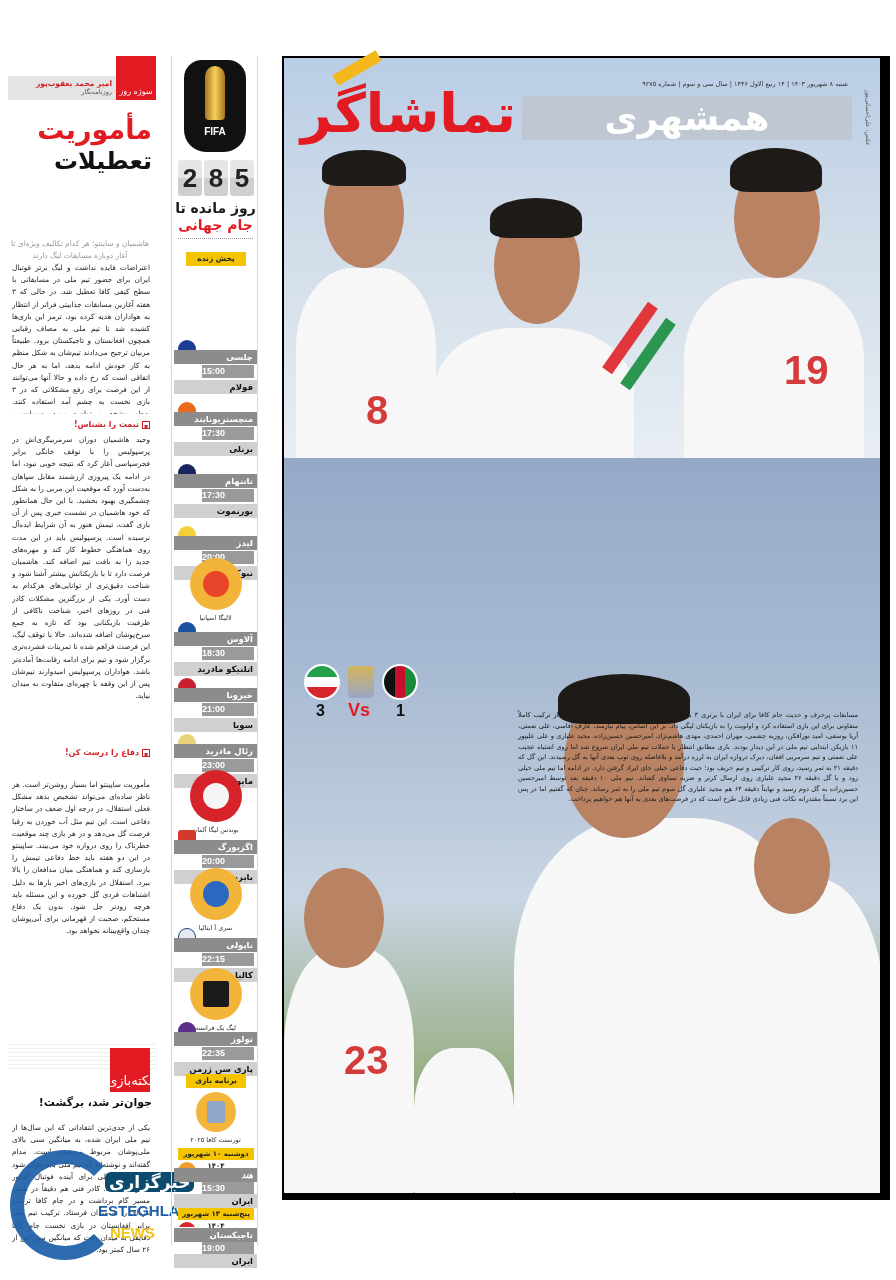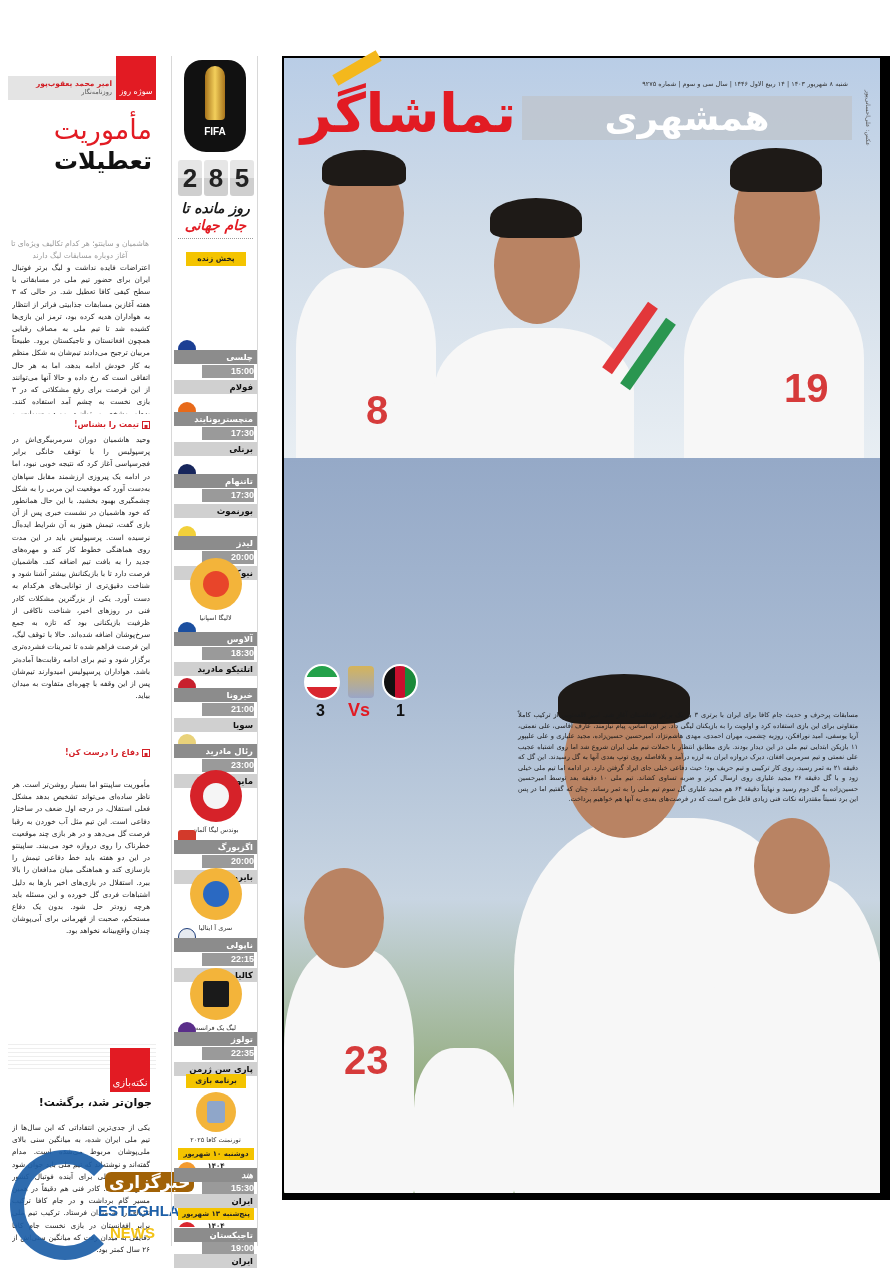--- a/index.html
+++ b/index.html
@@ -6,65 +6,65 @@
   html, body { width: 896px; height: 1280px; background: #ffffff; overflow: hidden; }
   body { position: relative; font-family: "DejaVu Sans", sans-serif; color: #1a1a1a; direction: rtl; }
 
   
   .left-col { position: absolute; left: 8px; top: 56px; width: 148px; height: 1190px; }
   .red-box { position: absolute; right: 0; top: 0; width: 40px; height: 44px; background: #e21b23; color: #fff; font-size: 8px; display: flex; align-items: flex-end; justify-content: center; padding-bottom: 4px; }
   .byline { position: absolute; right: 40px; top: 20px; width: 108px; height: 24px; background: #e4e4e4; font-size: 7.5px; padding: 3px 4px; text-align: right; line-height: 9px; }
   .byline .name { color: #d21f26; font-weight: bold; display: block; }
   .byline .role { color: #555; font-size: 6.5px; display: block; }
   .col-headline { position: absolute; right: 4px; top: 58px; width: 144px; text-align: right; }
-  .col-headline .h-red { color: #e21b23; font-size: 27px; font-weight: normal; line-height: 32px; font-family: "DejaVu Sans", sans-serif; }
+  .col-headline .h-red { color: #e21b23; font-size: 27px; font-weight: bold; line-height: 32px; font-family: "DejaVu Sans", sans-serif; }
   .col-headline .h-black { color: #111; font-size: 24px; font-weight: bold; line-height: 30px; }
   .col-sub { position: absolute; right: 4px; top: 182px; width: 144px; color: #9a9a9a; font-size: 7.5px; text-align: center; line-height: 12px; }
   .body-text { position: absolute; right: 6px; width: 138px; font-size: 7.3px; line-height: 12.2px; color: #222; text-align: justify; overflow: hidden; }
   .body-text.t1 { top: 206px; height: 152px; }
   .body-text.t2 { top: 378px; height: 326px; }
   .body-text.t3 { top: 723px; height: 245px; }
   .sec-title { position: absolute; right: 6px; font-size: 8px; color: #d21f26; font-weight: bold; display: flex; align-items: center; gap: 3px; }
   .sec-title .box { width: 8px; height: 8px; border: 1px solid #d21f26; background: #fff; display: inline-block; font-size: 6px; line-height: 7px; text-align: center; }
   .sec-title.s1 { top: 364px; }
   .sec-title.s2 { top: 692px; justify-content: space-between; }
   .lined-area { position: absolute; left: 0; top: 985px; width: 148px; height: 30px; background: repeating-linear-gradient(to bottom, #fff 0 3px, #eee 3px 4px); }
-  .note-box { position: absolute; right: 6px; top: 992px; width: 40px; height: 44px; background: #e21b23; color: #fff; font-size: 10px; display: flex; align-items: flex-end; justify-content: center; padding-bottom: 4px; }
+  .note-box { position: absolute; right: 6px; top: 992px; width: 40px; height: 44px; background: #e21b23; color: #fff; font-size: 13px; display: flex; align-items: flex-end; justify-content: center; padding-bottom: 4px; }
   .note-title { position: absolute; right: 4px; top: 1040px; width: 144px; text-align: right; font-size: 11px; font-weight: bold; color: #111; }
   .body-text.t4 { top: 1066px; height: 170px; }
 
   
   .watermark { position: absolute; left: 10px; top: 1150px; width: 170px; height: 110px; }
   .wm-circle { position: absolute; left: 0; top: 0; width: 110px; height: 110px; border-radius: 50%; border: 14px solid #1d5fa8; border-right-color: transparent; opacity: 0.92; }
-  .wm-farsi { position: absolute; left: 95px; top: 22px; color: #fff; background: #a16207; font-size: 17px; font-weight: bold; padding: 0 4px; border-radius: 6px; }
+  .wm-farsi { position: absolute; left: 95px; top: 22px; color: #fff; background: #0c4a6e; font-size: 17px; font-weight: bold; padding: 0 4px; border-radius: 6px; }
   .wm-en { position: absolute; left: 88px; top: 52px; color: #1d5fa8; font-size: 15px; font-weight: bold; font-family: "Liberation Sans", sans-serif; direction: ltr; }
   .wm-news { position: absolute; left: 100px; top: 74px; color: #f3c316; font-size: 15px; font-weight: bold; font-family: "Liberation Sans", sans-serif; direction: ltr; }
 
   
   .mid-col { position: absolute; left: 171px; top: 56px; width: 87px; height: 1190px; border-left: 1px solid #d8d8d8; border-right: 1px solid #d8d8d8; }
   .fifa-logo { position: absolute; left: 12px; top: 4px; width: 62px; height: 92px; background: #111; border-radius: 18px 18px 22px 22px; }
   .fifa-logo .trophy { position: absolute; left: 21px; top: 6px; width: 20px; height: 54px; background: linear-gradient(90deg,#a8741c,#f3cf5b,#a8741c); border-radius: 10px 10px 4px 4px; }
   .fifa-logo .fifa-text { position: absolute; left: 0; width: 62px; top: 66px; text-align: center; color: #fff; font-size: 10px; font-weight: bold; font-family: "Liberation Sans", sans-serif; direction: ltr; }
   .countdown { position: absolute; left: 6px; top: 104px; width: 76px; height: 36px; display: flex; gap: 2px; direction: ltr; }
   .countdown .digit { flex: 1; background: linear-gradient(#e6e6e6 0 49%, #999 49% 51%, #cfcfcf 51%); color: #222; font-size: 26px; font-weight: bold; text-align: center; line-height: 36px; border-radius: 3px; font-family: "Liberation Sans", sans-serif; }
-  .days-text { position: absolute; left: 0; width: 87px; top: 144px; text-align: center; font-size: 14px; font-weight: bold; line-height: 17px; font-style: italic; }
+  .days-text { position: absolute; left: 0; width: 87px; top: 144px; text-align: center; font-size: 14px; font-weight: bold; line-height: 17px; }
   .days-text .l2 { color: #e21b23; display: block; }
   .dotted-sep { position: absolute; left: 6px; width: 75px; top: 182px; border-top: 1px dotted #999; }
   .yellow-tag { position: absolute; left: 14px; width: 60px; height: 14px; background: #f4c400; color: #222; font-size: 7.5px; font-weight: bold; text-align: center; line-height: 14px; }
   .yellow-tag.live { top: 196px; }
   .yellow-tag.program { top: 958px; }
   .league { position: absolute; left: 0; width: 87px; }
   .league .badge { width: 52px; height: 52px; border-radius: 50%; background: #f3b43a; margin: 0 auto; display: flex; align-items: center; justify-content: center; }
   .league .badge .inner { width: 26px; height: 26px; border-radius: 50%; }
   .league .lname { text-align: center; font-size: 6.5px; color: #333; margin-top: 4px; }
   .match { position: absolute; left: 0; width: 87px; height: 60px; }
   .match .bar { position: absolute; left: 2px; width: 83px; height: 14px; background: #8c8c8c; color: #fff; font-size: 8.5px; font-weight: bold; padding-right: 4px; line-height: 14px; }
   .match .bar.home { top: 10px; }
   .match .bar.away { top: 40px; background: #d0d0d0; color: #111; }
-  .match .time { position: absolute; left: 30px; top: 25px; width: 52px; height: 13px; background: #9a9a9a; color: #fff; font-size: 9px; font-weight: bold; text-align: right; line-height: 13px; font-family: "Liberation Sans", sans-serif; direction: ltr; }
+  .match .time { position: absolute; left: 30px; top: 25px; width: 52px; height: 13px; background: #9a9a9a; color: #fff; font-size: 9px; font-weight: bold; text-align: left; line-height: 13px; font-family: "Liberation Sans", sans-serif; direction: ltr; }
   .match .crest { position: absolute; width: 18px; height: 18px; border-radius: 50%; }
   .match .crest.h { left: 6px; top: 0px; }
   .date-tag { position: absolute; left: 6px; width: 76px; height: 12px; background: #f4c400; color: #222; font-size: 7px; font-weight: bold; text-align: center; line-height: 12px; }
 
   
   .main { position: absolute; left: 282px; top: 56px; width: 608px; height: 1144px; background: #000; padding: 4px 6px 4px 2px; }
   .main-inner { position: absolute; left: 2px; top: 2px; right: 10px; bottom: 8px; background: #fff; }
   .photo-top { position: absolute; left: 0; top: 0; width: 100%; height: 400px; background: linear-gradient(180deg,#b9cde6 0%,#cfdbe8 40%,#e8eef3 100%); overflow: hidden; }
   .photo-bottom { position: absolute; left: 0; top: 400px; width: 100%; height: 735px; background: linear-gradient(180deg,#95a9c7 0%,#a9bbd3 30%,#c8d5e2 60%,#8ca66f 90%,#6f9653 100%); overflow: hidden; }
   .player { position: absolute; border-radius: 40% 40% 8px 8px; background: #f7f7f7; }
@@ -278,21 +278,21 @@
       <div class="hair" style="left:38px;top:92px;width:84px;height:36px;"></div>
       <div class="jersey-num" style="left:82px;top:330px;">8</div>
 
       <div class="player" style="left:150px;top:270px;width:200px;height:160px;"></div>
       <div class="head" style="left:210px;top:150px;width:86px;height:116px;"></div>
       <div class="hair" style="left:206px;top:140px;width:92px;height:40px;"></div>
 
       <div class="player" style="left:400px;top:220px;width:180px;height:200px;"></div>
       <div class="head" style="left:450px;top:100px;width:86px;height:120px;"></div>
       <div class="hair" style="left:446px;top:90px;width:92px;height:44px;"></div>
-      <div class="jersey-num" style="left:500px;top:308px;">19</div>
+      <div class="jersey-num" style="left:500px;top:290px;">19</div>
 
       <div class="flag-stripe" style="left:340px;top:240px;background:#e2373a;"></div>
       <div class="flag-stripe" style="left:358px;top:256px;background:#2a9650;"></div>
     </div>
 
     <div class="masthead">
       <div class="mast-ribbon"></div>
       <div class="mast-gray">همشهری</div>
       <div class="mast-red">تماشاگر</div>
       <div class="issue-line">شنبه ۸ شهریور ۱۴۰۳ | ۱۴ ربیع الاول ۱۴۴۶ | سال سی و سوم | شماره ۹۲۷۵</div>

